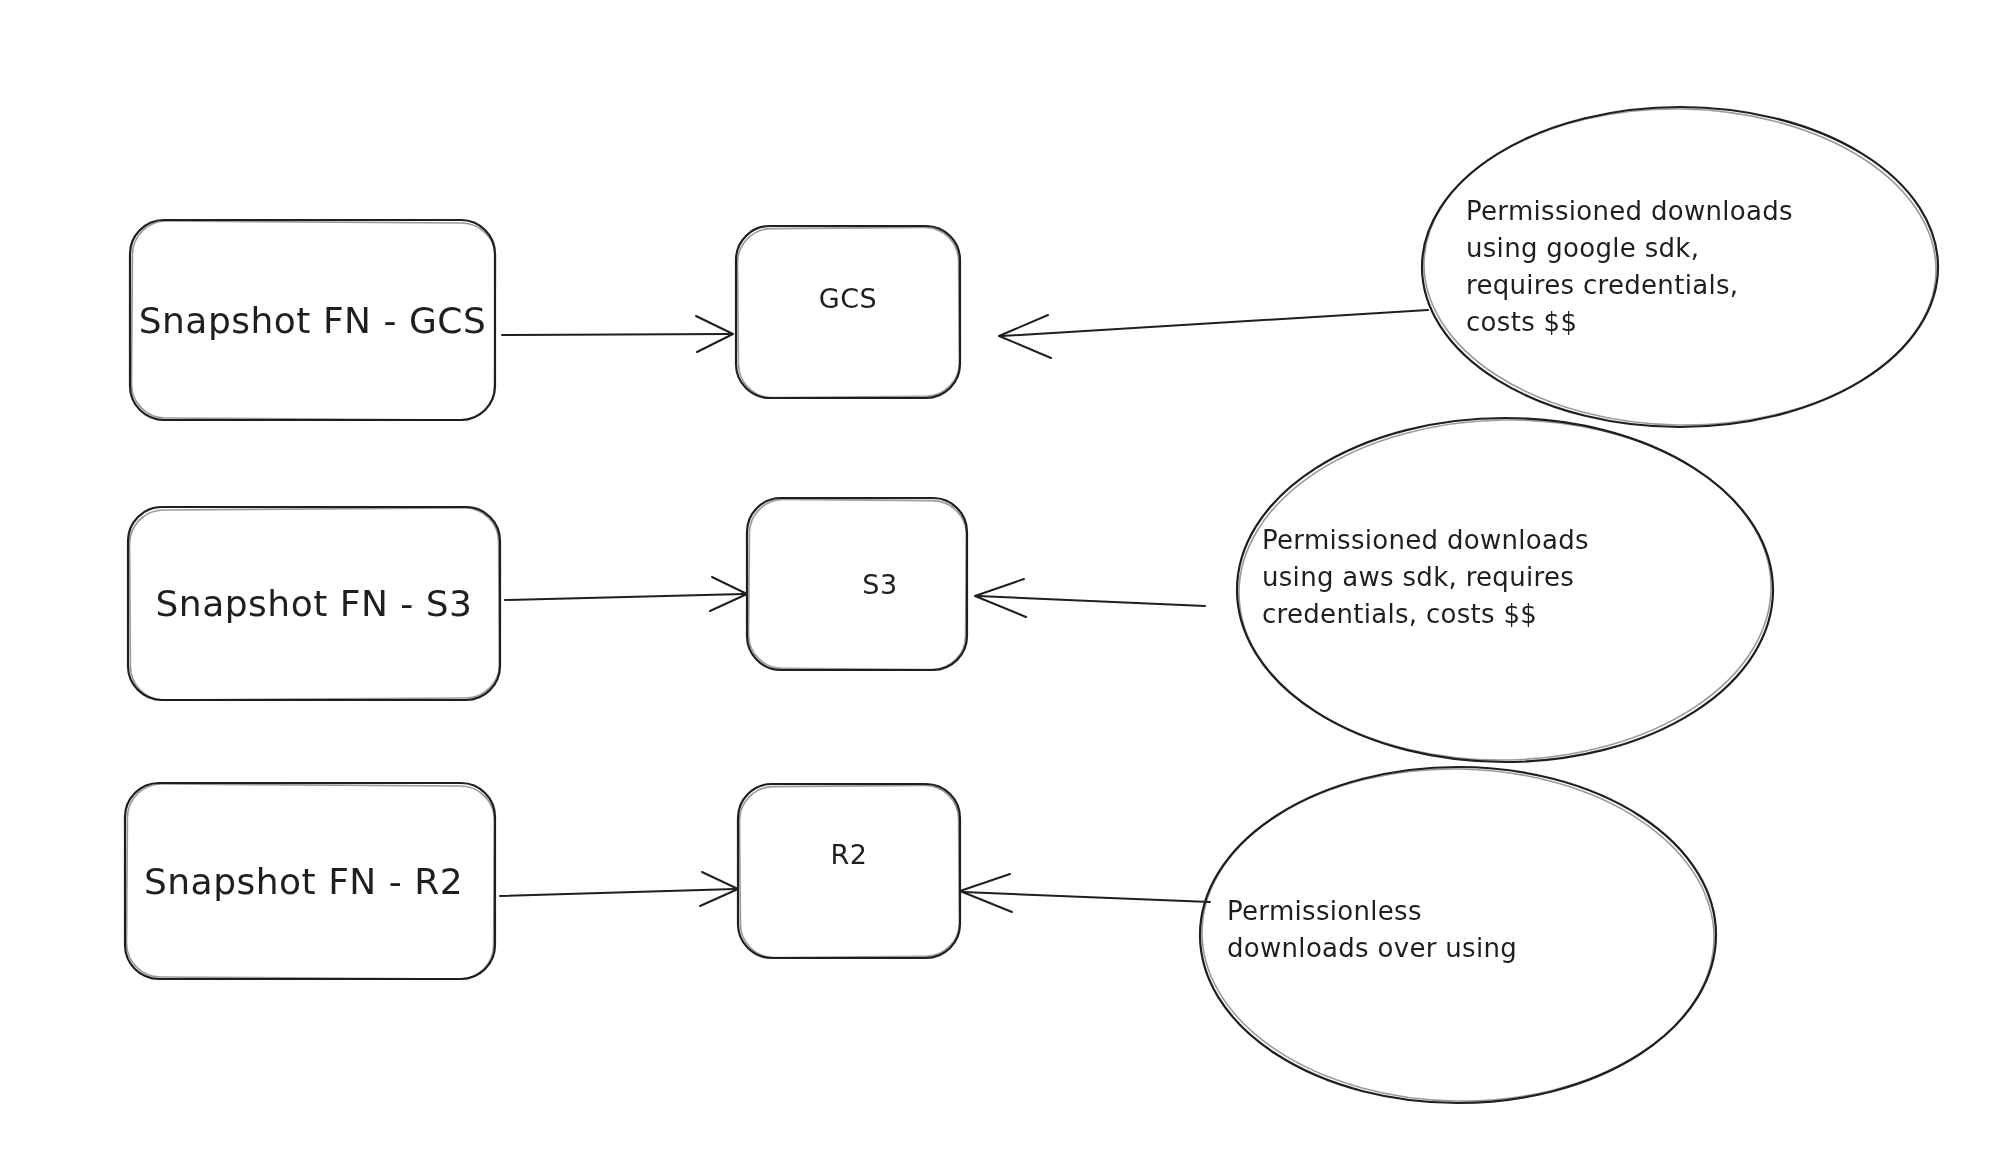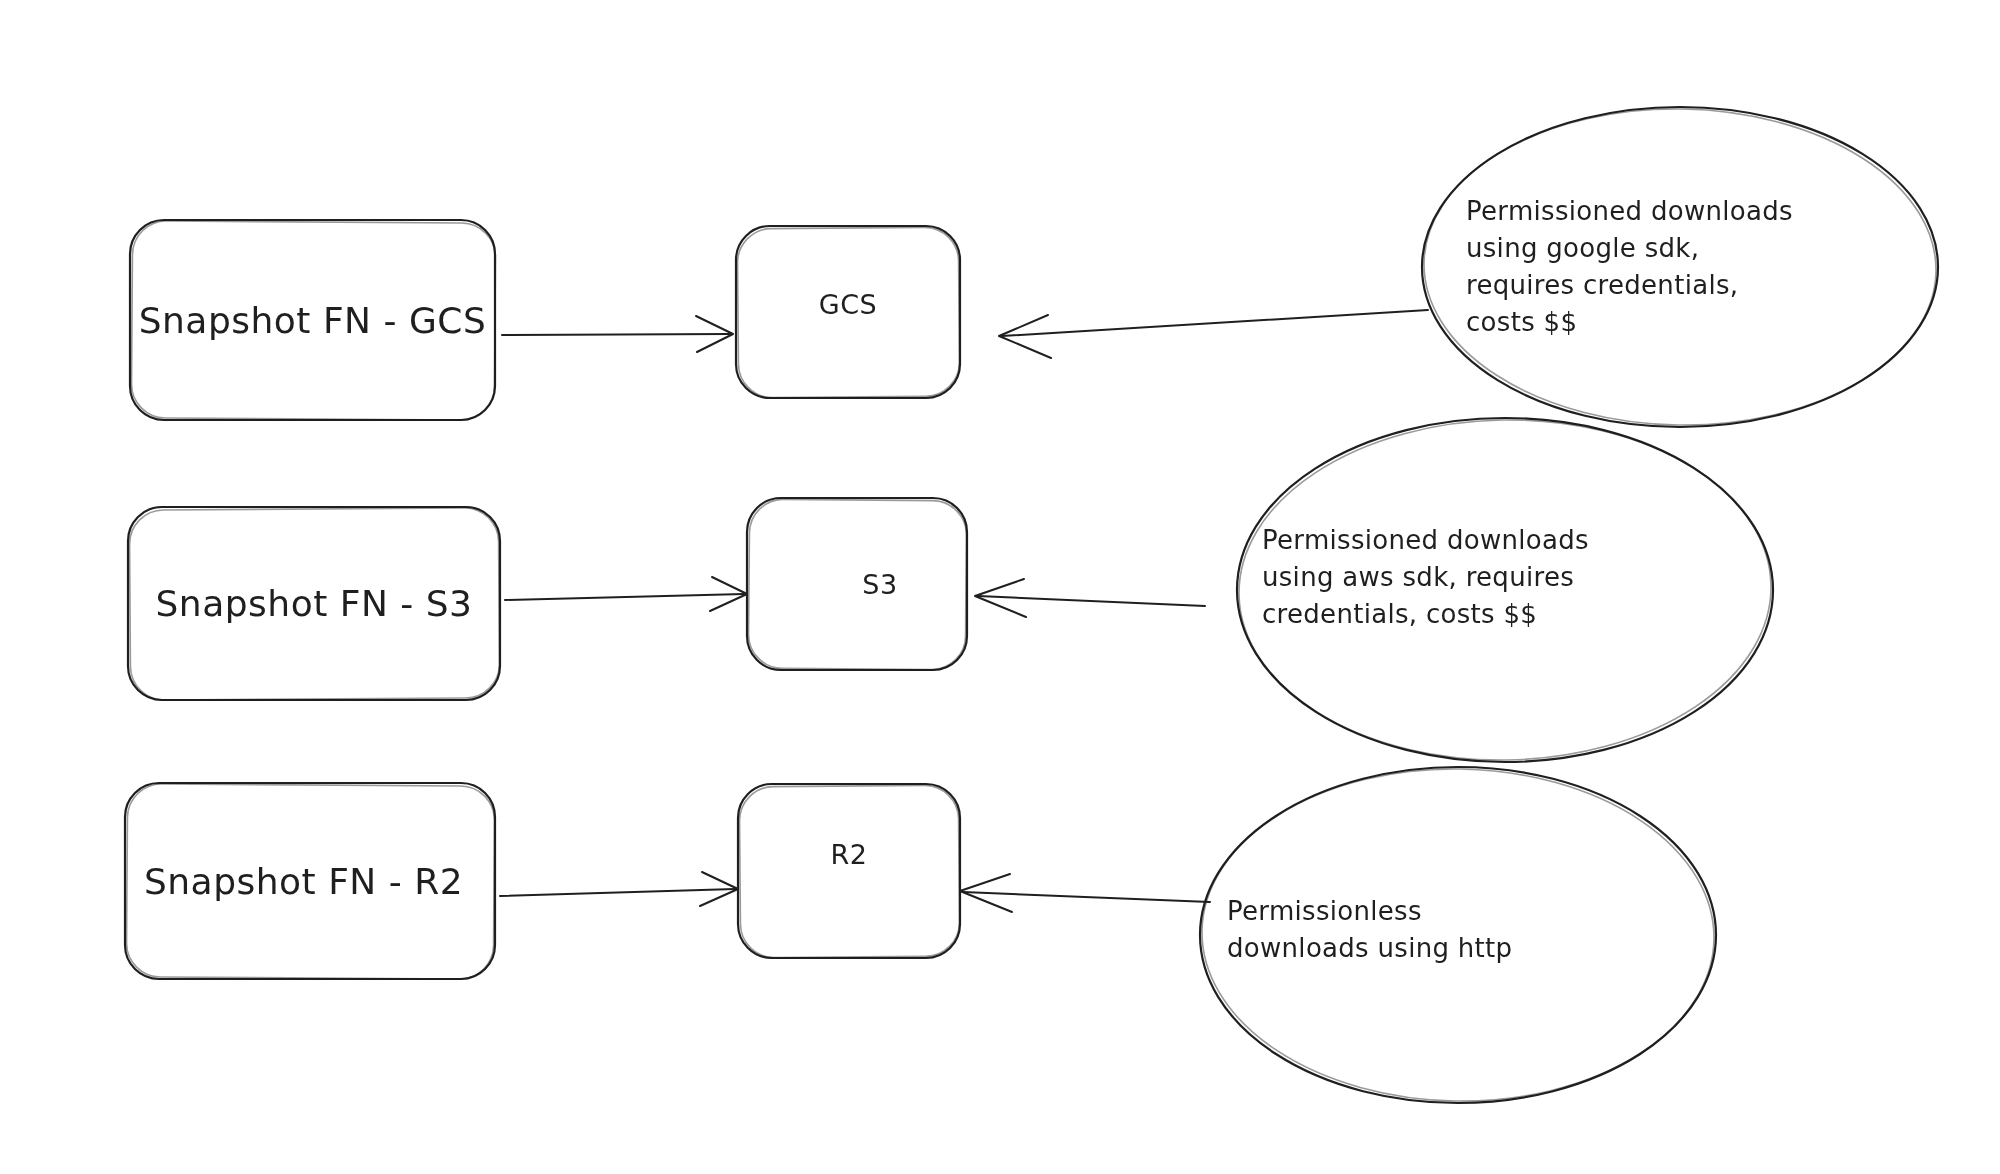--- a/index.html
+++ b/index.html
@@ -97,29 +97,29 @@
         <path class="arrow" d="M1010 874 L960 891 L1012 912"></path>
       </g>
       <g>
         <ellipse class="shape" cx="1458" cy="935" rx="258" ry="168"></ellipse>
         <ellipse class="shape sketch2" cx="1458" cy="935" rx="256" ry="166" transform="rotate(1 1458 935)"></ellipse>
       </g>
     </g>
   </svg>
 
   <div class="label source" style="left:130px;top:220px;width:365px;height:200px">Snapshot FN - GCS</div>
-  <div class="label target" style="left:736px;top:242px;width:224px;height:124px">GCS</div>
+  <div class="label target" style="left:736px;top:236px;width:224px;height:124px">GCS</div>
   <div class="note" style="left:1466px;top:193px;width:424px">Permissioned downloads
 using google sdk,
 requires credentials,
 costs $$</div>
 
   <div class="label source" style="left:128px;top:507px;width:372px;height:193px">Snapshot FN - S3</div>
   <div class="label target" style="left:747px;top:498px;width:266px;height:172px">S3</div>
   <div class="note" style="left:1262px;top:522px;width:460px">Permissioned downloads
 using aws sdk, requires
 credentials, costs $$</div>
 
   <div class="label source" style="left:125px;top:783px;width:357px;height:196px">Snapshot FN - R2</div>
   <div class="label target" style="left:738px;top:784px;width:222px;height:141px">R2</div>
   <div class="note" style="left:1227px;top:893px;width:440px">Permissionless
-downloads using http</div>
+downloads over using</div>
 </div>
 
 </body></html>

